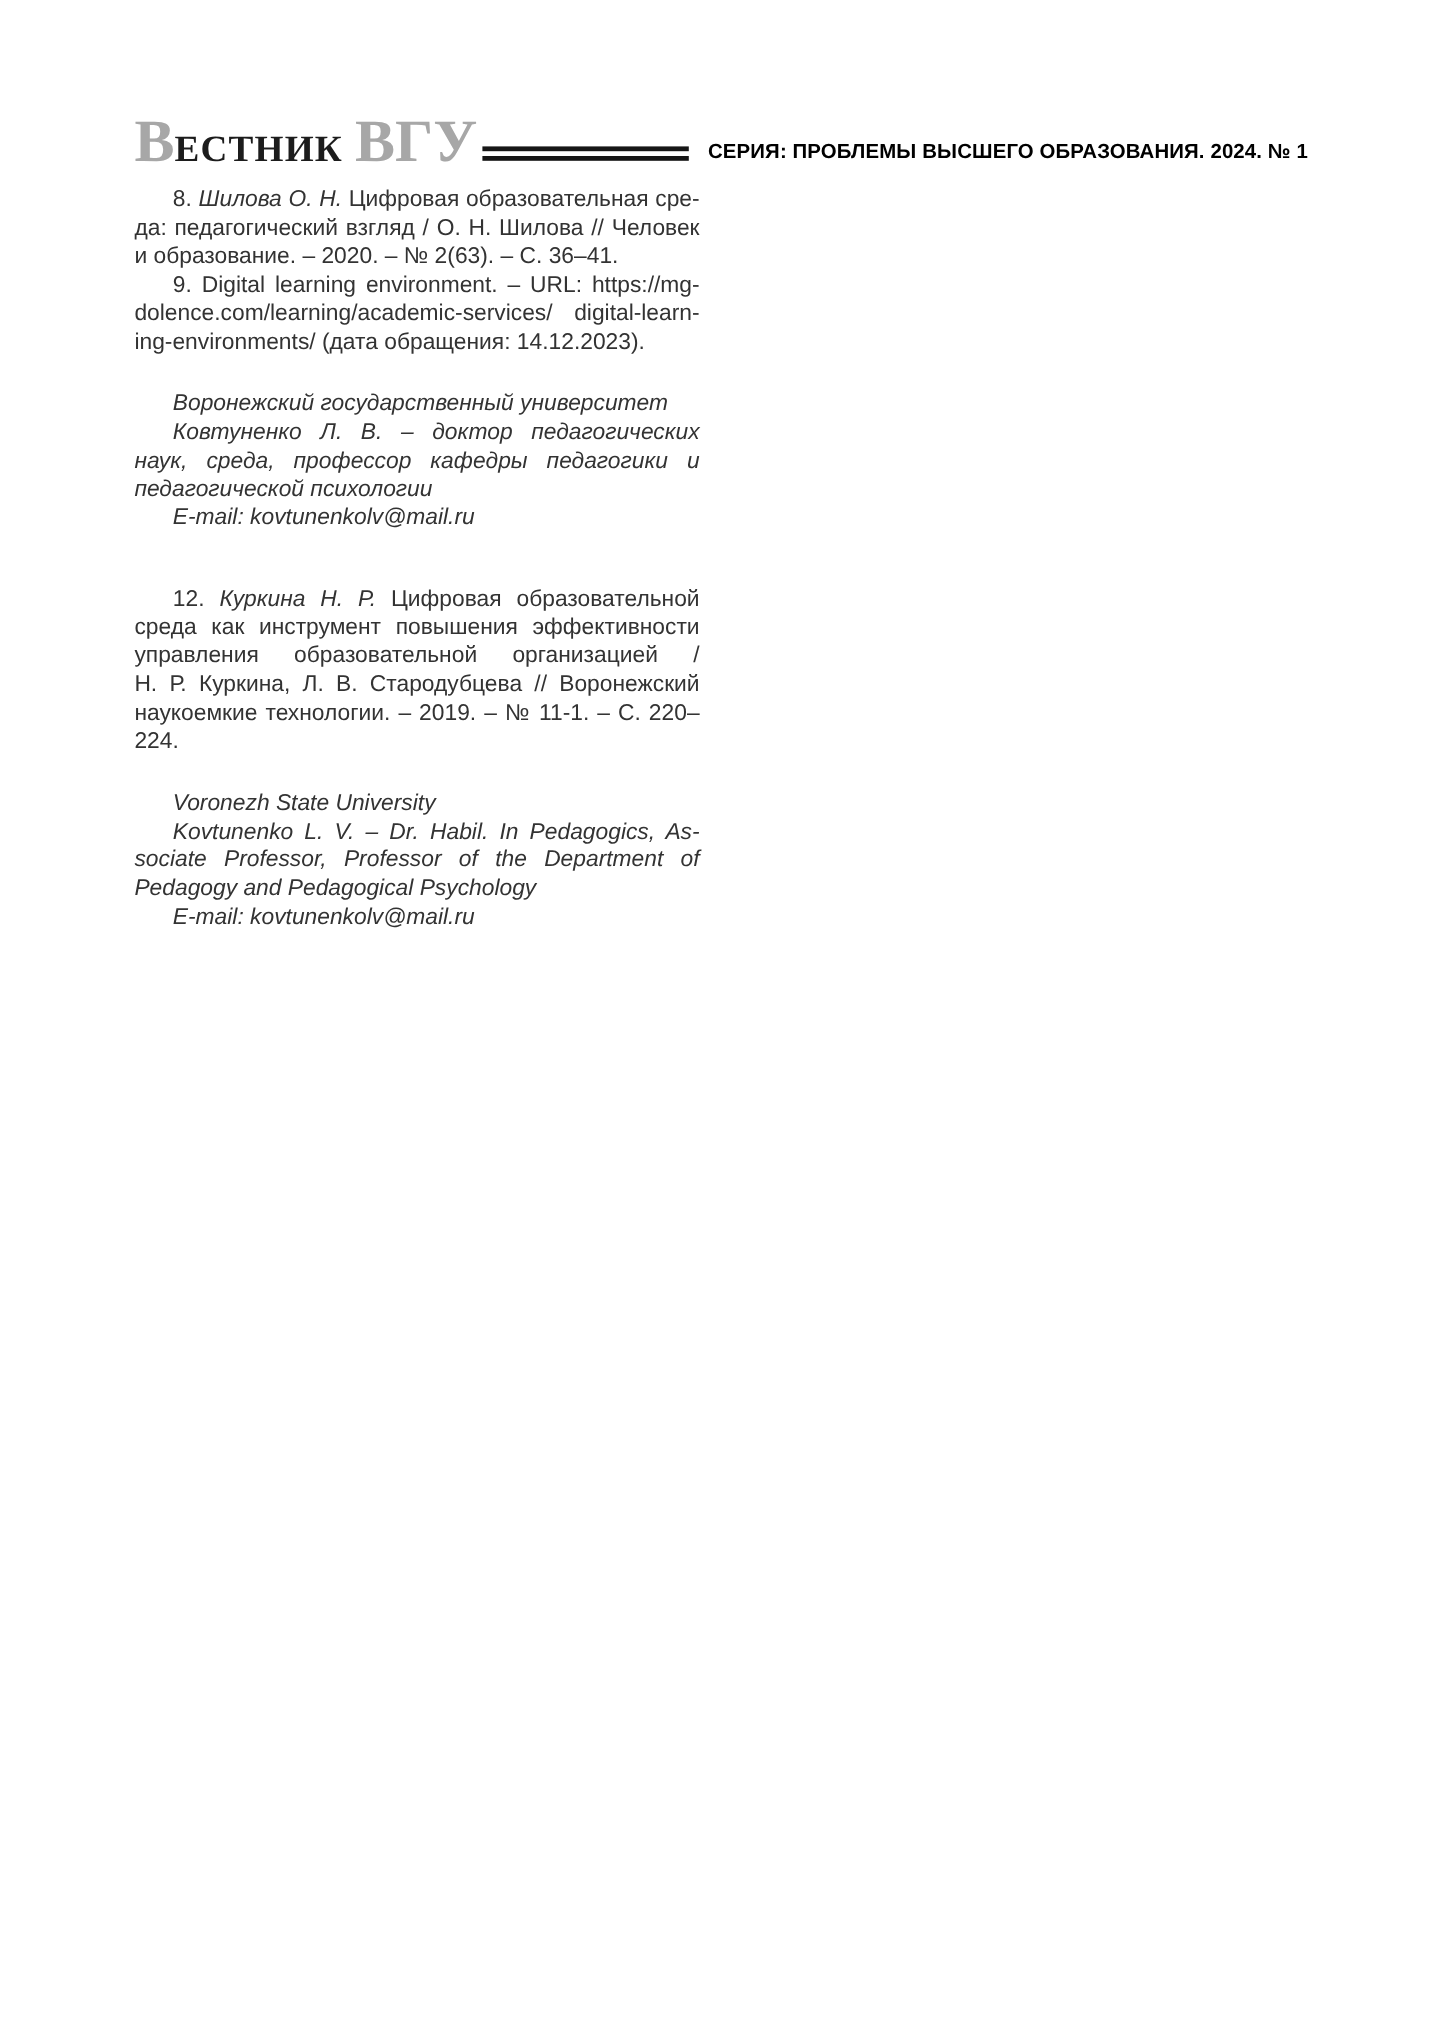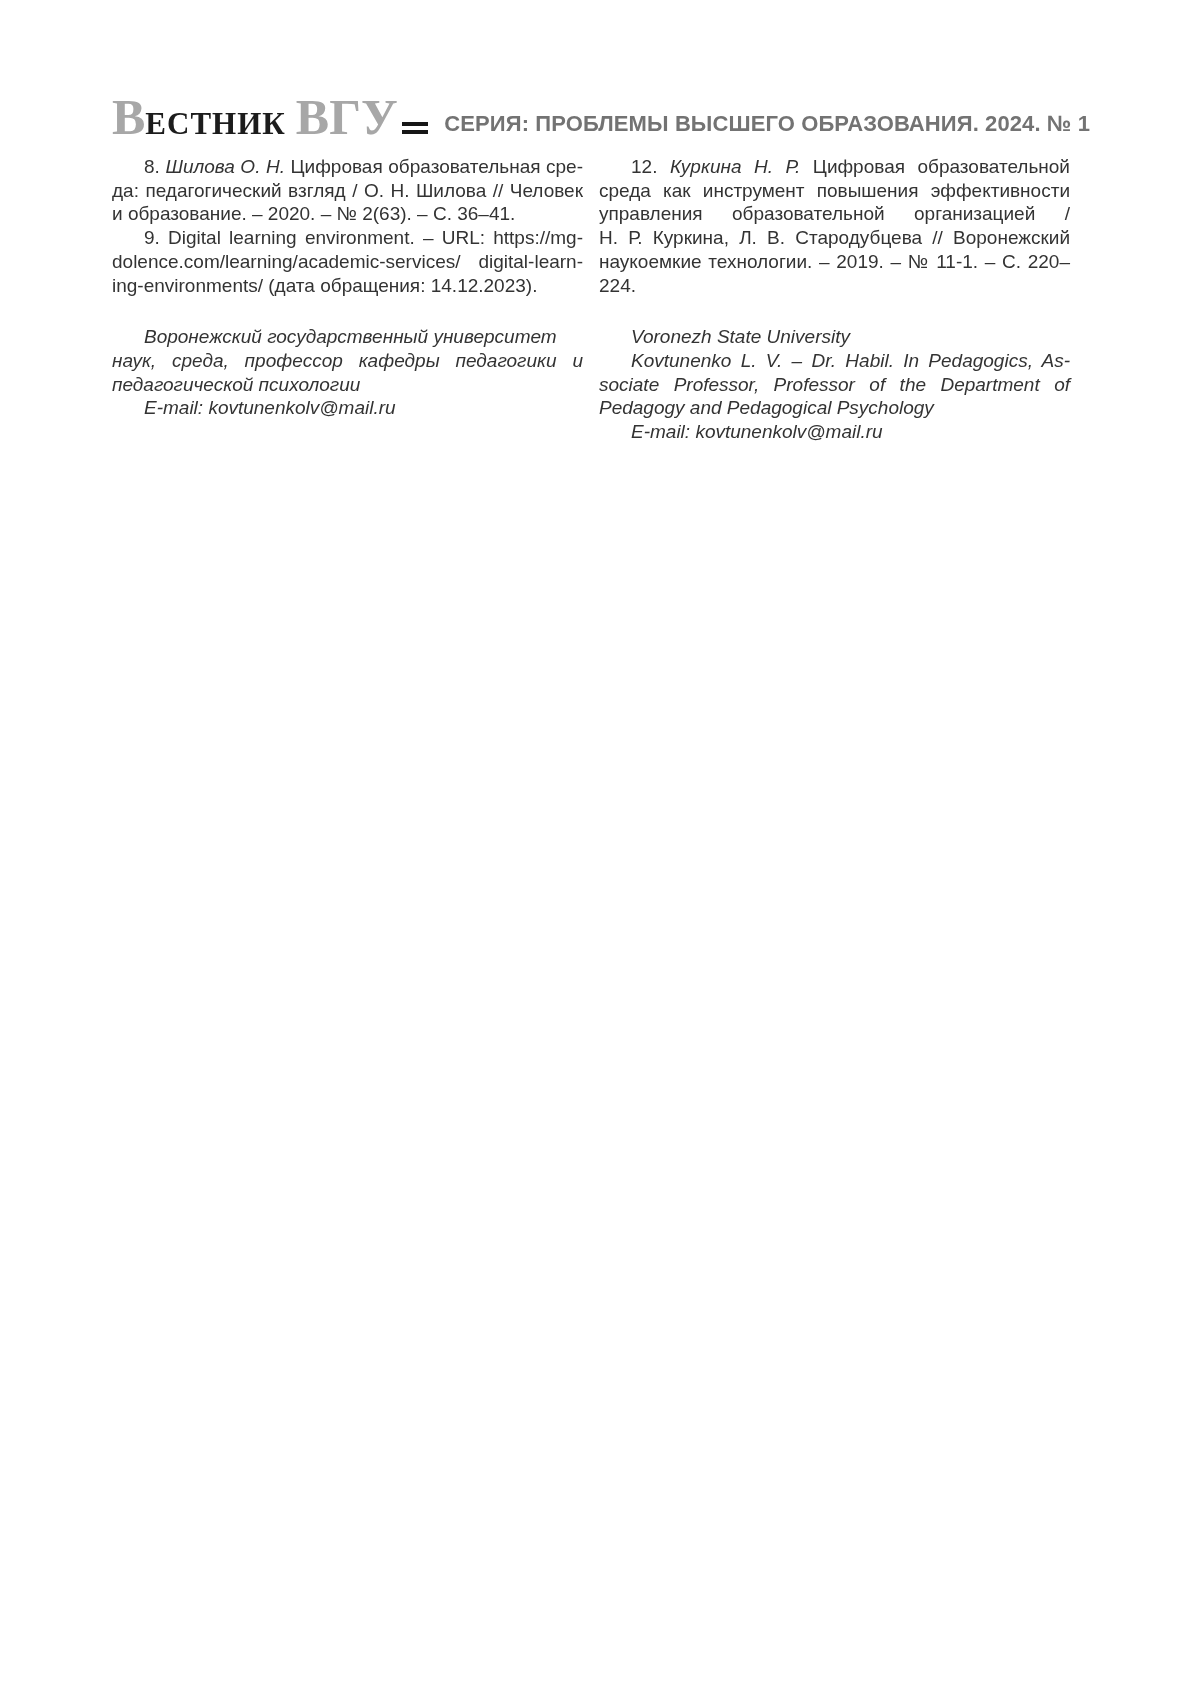--- a/index.html
+++ b/index.html
@@ -7,24 +7,24 @@
         font-family:"Liberation Sans",sans-serif;color:#333333;overflow:hidden;}
 
   
   .header{position:absolute;left:112px;right:110px;top:92px;display:flex;align-items:flex-end;}
   .logo{font-family:"Liberation Serif",serif;font-weight:700;line-height:1;white-space:nowrap;color:#a7a7a7;}
   .lg-cap{font-size:50px;}
   .lg-small{font-size:31px;color:#1c1c1c;letter-spacing:1px;}
   .lg-vgu{margin-left:10px;}
   .hrule{flex:1;height:12px;box-sizing:border-box;border-top:4px solid #161616;
          border-bottom:4px solid #161616;margin:0 16px 8px 4px;}
-  .series{font-size:22px;font-weight:700;color:#737373;white-space:nowrap;margin-bottom:5px;letter-spacing:0.1px;}
+  .series{font-size:17px;font-weight:700;color:#000000;white-space:nowrap;margin-bottom:5px;letter-spacing:0.1px;}
 
   
-  .content{position:absolute;left:112px;top:155px;display:flex;gap:16px;}
+  .content{position:absolute;left:112px;top:155px;display:flex;gap:44px;flex-direction:column;}
   .col{width:471px;font-size:19px;line-height:23.7px;}
   .par{margin:0;}
   .par.gap{margin-top:28px;}
   .par.it{font-style:italic;}
   .ln{text-align:left;}
   .ln.jl{text-align:justify;text-align-last:justify;}
   .ln.ind{text-indent:32px;}
   .seg-it{font-style:italic;}
 
   
@@ -52,20 +52,21 @@
         </div>
         <div class="par">
           <div class="ln jl ind"><span>9. Digital learning environment. – URL: https://mg-</span></div>
           <div class="ln jl"><span>dolence.com/learning/academic-services/ digital-learn-</span></div>
           <div class="ln"><span>ing-environments/ (дата обращения: 14.12.2023).</span></div>
         </div>
         <div class="par gap it">
           <div class="ln ind"><span>Воронежский государственный университет</span></div>
         </div>
         <div class="par it">
+          <div class="ln jl ind"><span>Ковтуненко Л. В. – доктор педагогических</span></div>
           <div class="ln jl"><span>наук, среда, профессор кафедры педагогики и</span></div>
           <div class="ln"><span>педагогической психологии</span></div>
         </div>
         <div class="par it">
           <div class="ln ind"><span>E-mail: kovtunenkolv@mail.ru</span></div>
         </div>
       </div>
     <div class="col">
         <div class="par">
           <div class="ln jl ind"><span>12. </span><span class="seg-it">Куркина Н. Р.</span><span> Цифровая образовательной</span></div>

